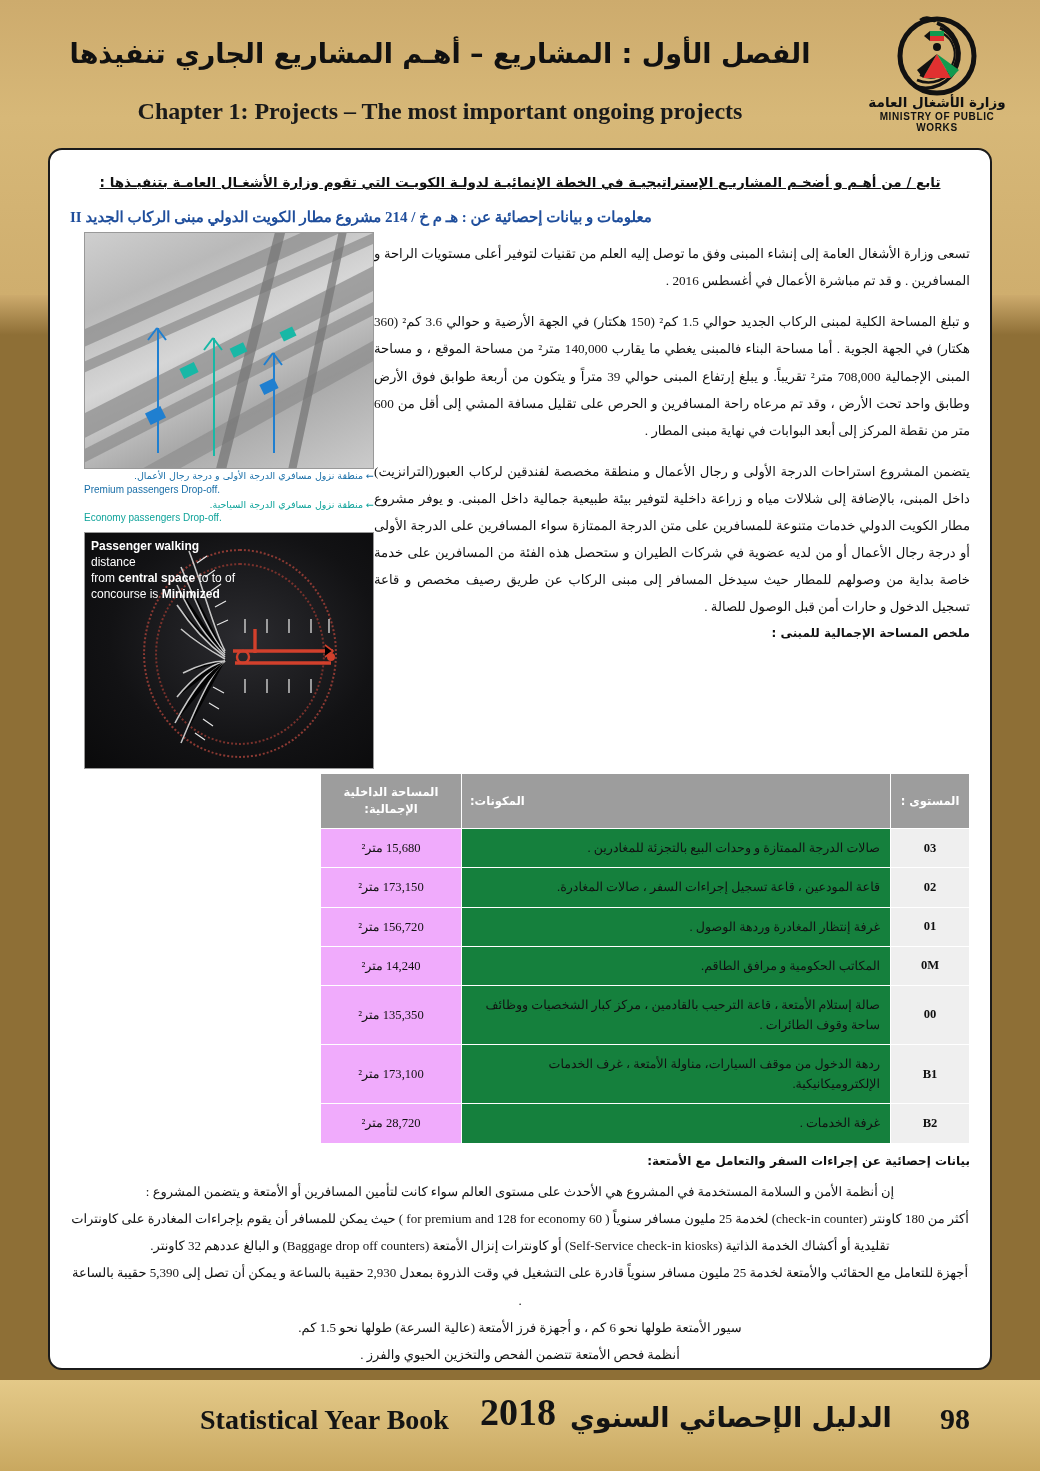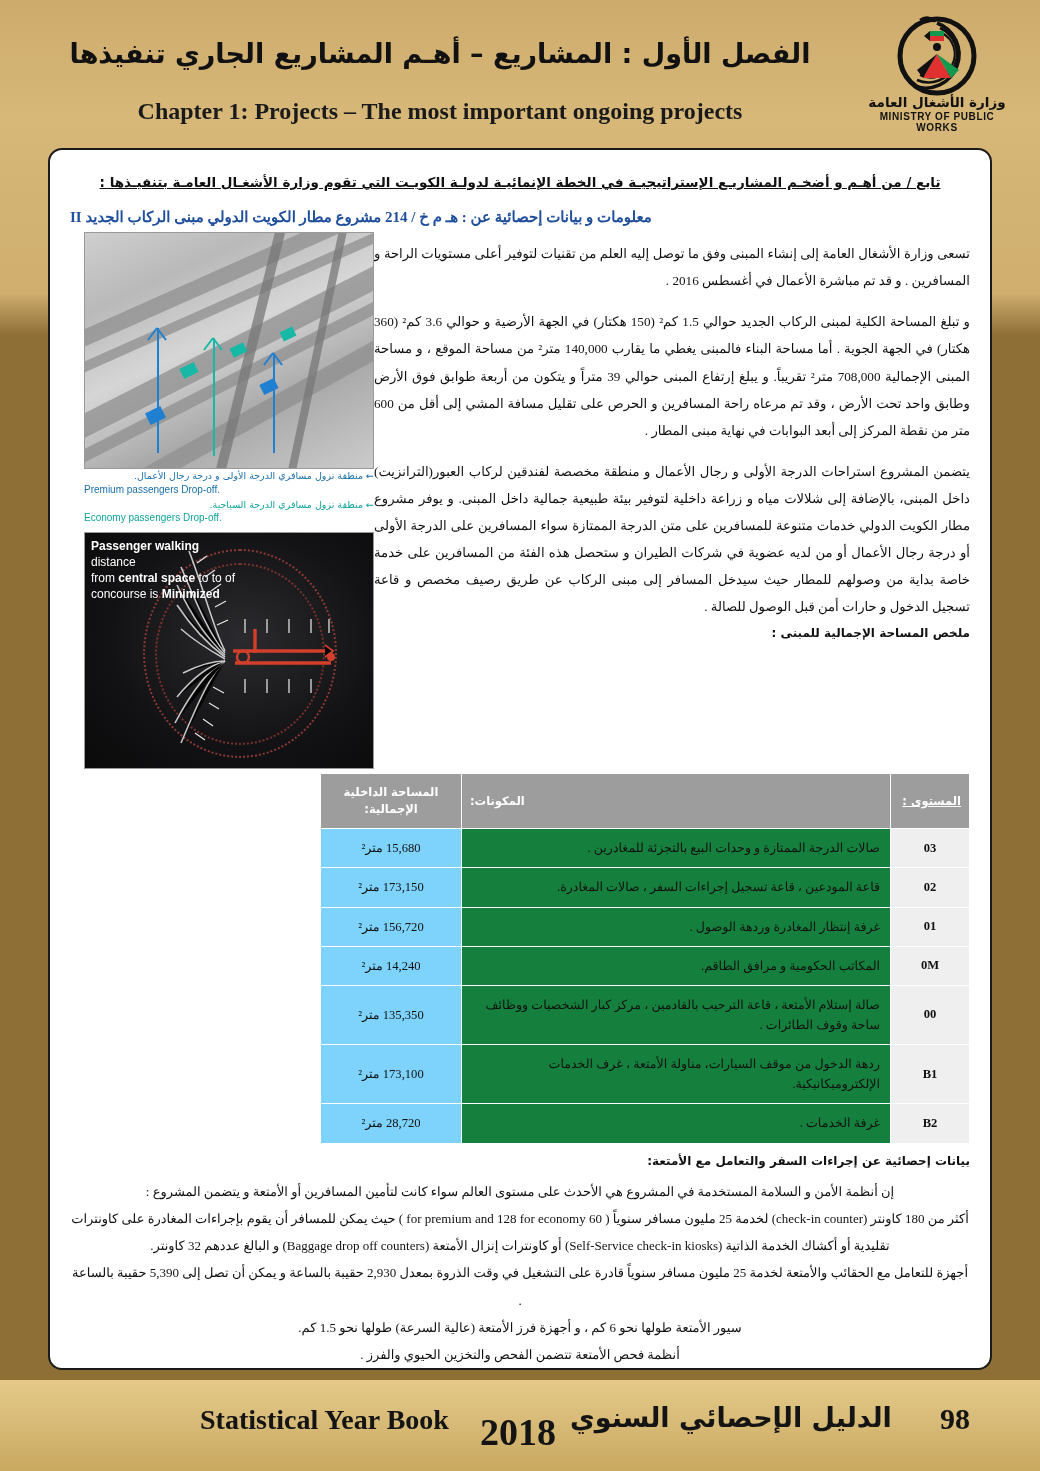--- a/index.html
+++ b/index.html
@@ -89,48 +89,48 @@
   
   table.area-tbl{
     border-collapse:collapse;width:650px;direction:rtl;
     font-family:"Liberation Serif",serif;
   }
   table.area-tbl th{
     background:#9d9d9d;color:#ffffff;font-family:"DejaVu Sans",sans-serif;
     font-size:11.5px;font-weight:bold;padding:10px 8px;border:1px solid #ffffff;
     vertical-align:middle;
   }
-  table.area-tbl th.th-level{width:58px;text-align:right;text-decoration:underline;}
+  table.area-tbl th.th-level{width:58px;text-align:center;}
   table.area-tbl th.th-comp{text-align:left;}
   table.area-tbl th.th-area{width:120px;text-align:center;line-height:1.5;}
   table.area-tbl td{
     border:1px solid #ffffff;background:#15803d;font-size:12.6px;color:#111;
     padding:9px 10px;vertical-align:middle;
   }
   table.area-tbl td.c-level{text-align:center;font-weight:bold;font-family:"Liberation Serif",serif;
     background:#efefef;width:58px;}
   table.area-tbl td.c-comp{text-align:right;font-family:"Liberation Serif",serif;line-height:1.6;}
   table.area-tbl td.c-area{text-align:center;font-family:"Liberation Serif",serif;width:120px;
-    background:#7dd3fc;}
+    background:#f0abfc;}
 
   
   .sec-head{
     direction:rtl;text-align:right;font-family:"DejaVu Sans",sans-serif;font-weight:bold;
     font-size:12px;color:#111;margin:10px 0 0 0;
   }
   .p-line{
     direction:rtl;text-align:center;font-family:"Liberation Serif",serif;
     font-size:13px;line-height:2.1;color:#111;margin:0;
   }
 
   
   .footer{position:absolute;left:0;top:1380px;width:1040px;height:91px;z-index:7;}
   .ft-en{position:absolute;left:200px;top:24px;font-family:"Liberation Serif",serif;
     font-weight:bold;font-size:28px;color:#141414;direction:ltr;}
-  .ft-year{position:absolute;left:480px;top:30px;font-family:"Liberation Serif",serif;
+  .ft-year{position:absolute;left:480px;top:10px;font-family:"Liberation Serif",serif;
     font-weight:bold;font-size:38px;color:#141414;direction:ltr;}
   .ft-ar{position:absolute;left:570px;top:22px;font-family:"DejaVu Sans",sans-serif;
     font-weight:bold;font-size:27px;color:#141414;direction:rtl;letter-spacing:-1px;}
   .ft-page{position:absolute;left:940px;top:22px;font-family:"Liberation Serif",serif;
     font-weight:bold;font-size:30px;color:#141414;direction:ltr;}
 
   
   .ph1{background:linear-gradient(155deg,#cfcfcf 0%,#b9b9b9 22%,#d6d6d6 45%,#a9a9a9 70%,#cbcbcb 100%);}
   .ph1 .road{position:absolute;background:#8f8f8f;opacity:.75;}
   .ph1 .teal{position:absolute;background:#18b8a6;}

